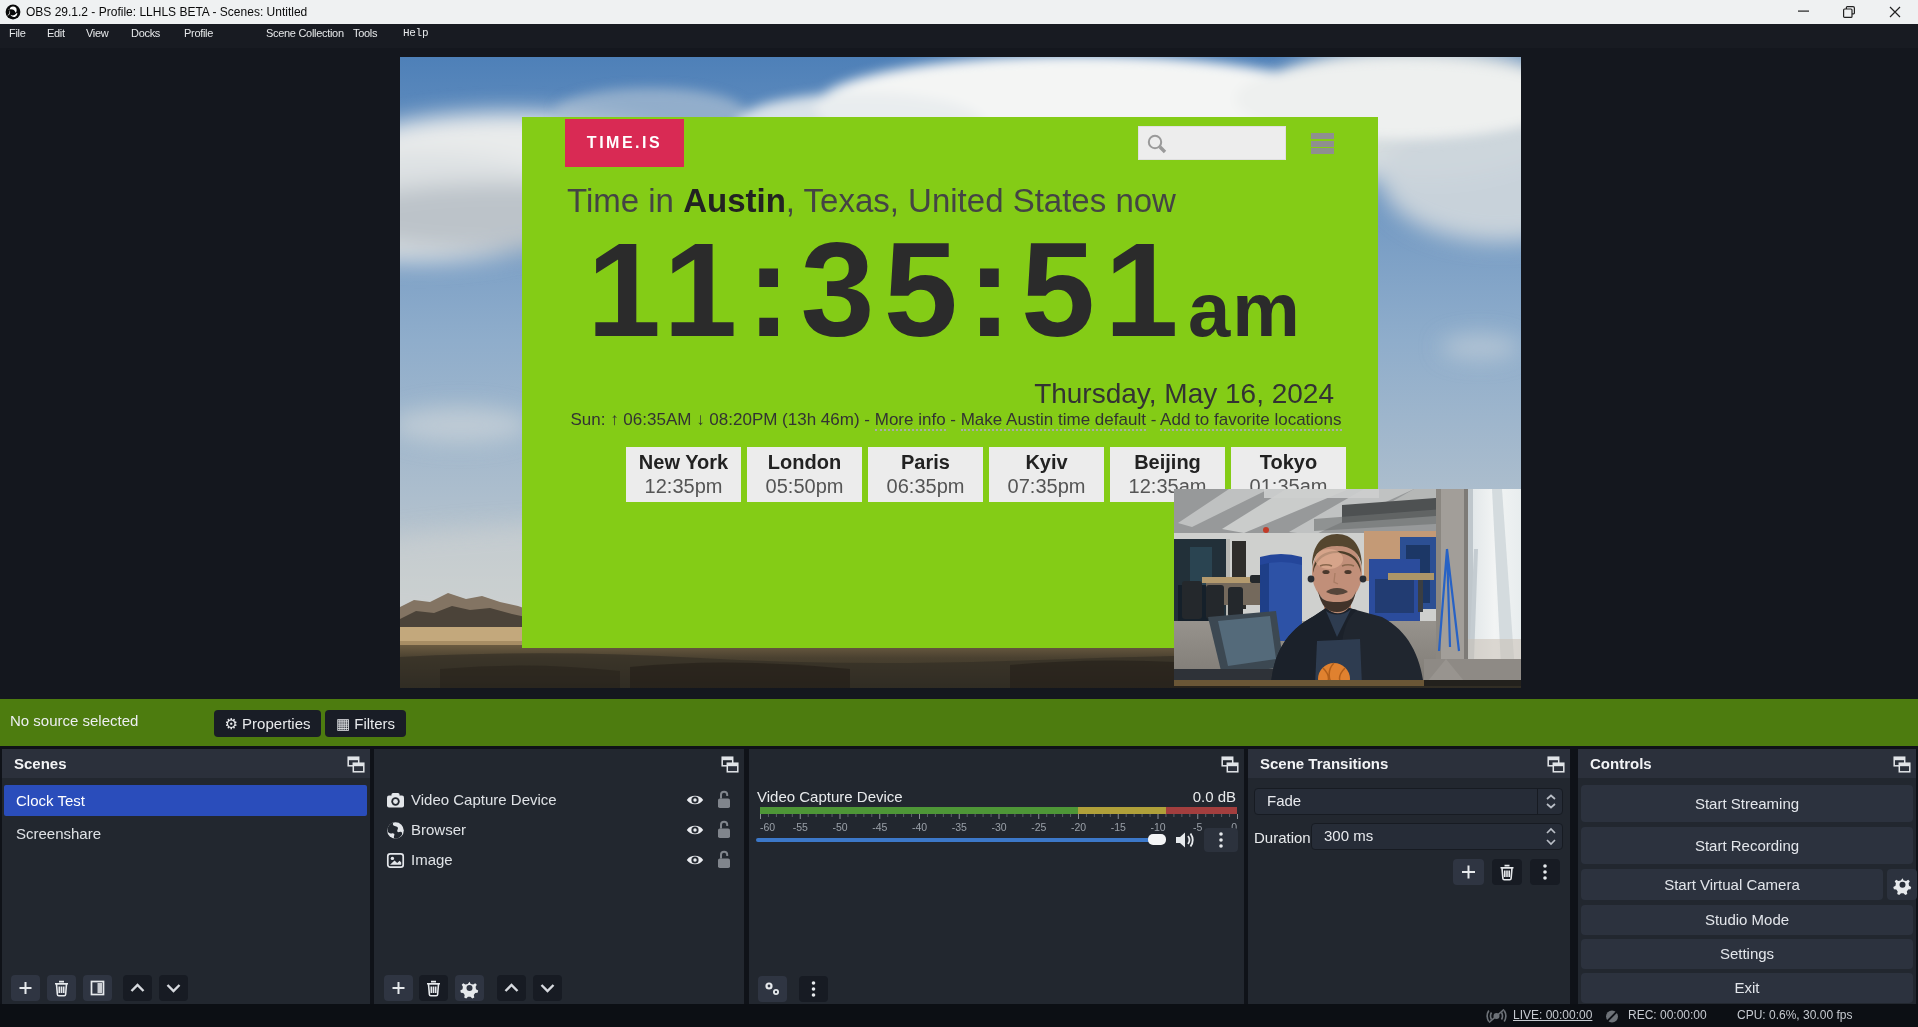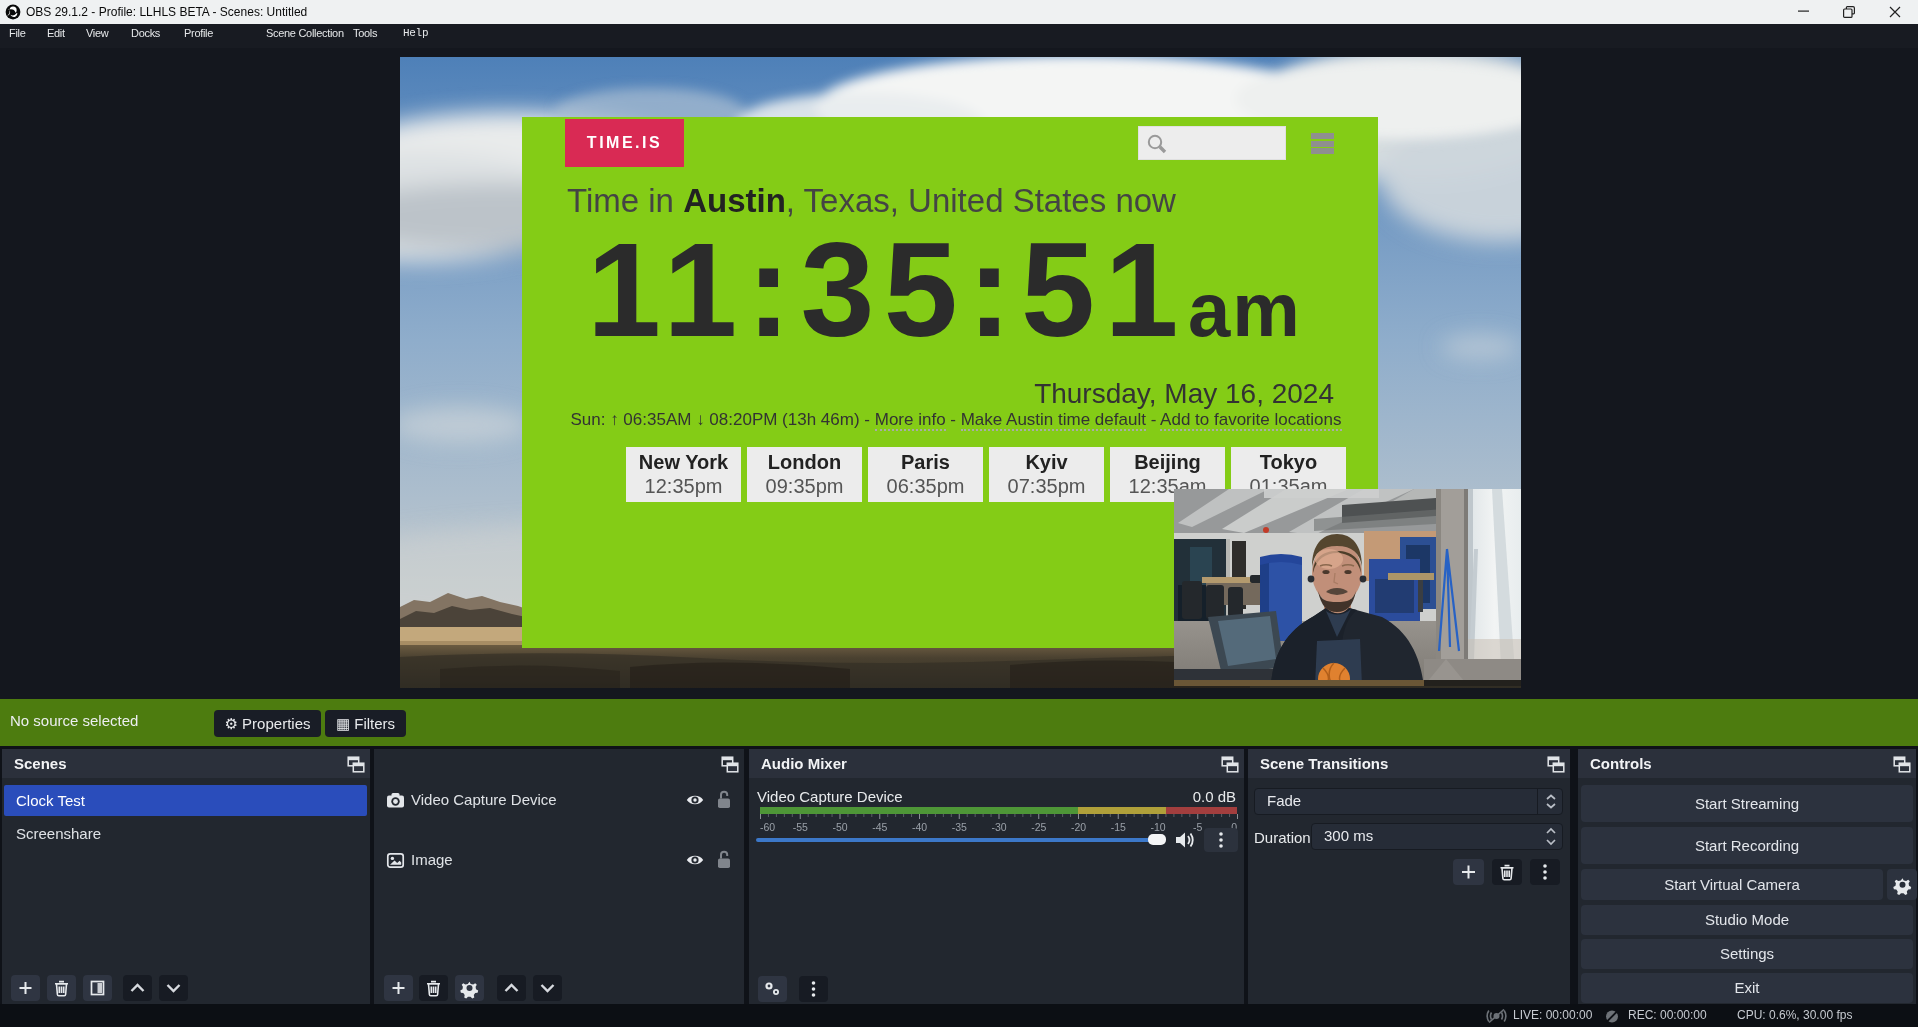--- a/index.html
+++ b/index.html
@@ -141,21 +141,21 @@
       <div class="abs" style="left:45px;top:65px;font-size:33px;color:#444444;white-space:nowrap;">Time in <b style="color:#222;">Austin</b>, Texas, United States now</div>
       <div class="abs" style="left:65px;top:107px;font-size:133px;font-weight:bold;color:#2b2b2b;letter-spacing:9.5px;line-height:1;">11:35:51<span style="font-size:76px;letter-spacing:2px;">am</span></div>
       <div class="abs" style="right:44px;top:261px;font-size:28px;color:#333;">Thursday, May 16, 2024</div>
       <div class="abs" style="left:12px;right:0;top:293px;font-size:17px;color:#333;text-align:center;white-space:nowrap;">Sun: ↑ 06:35AM ↓ 08:20PM (13h 46m) - <span class="lk">More info</span> - <span class="lk">Make Austin time default</span> - <span class="lk">Add to favorite locations</span></div>
       <div class="city" style="left:104px;">
           <b>New York</b>
           <span>12:35pm</span>
         </div>
       <div class="city" style="left:225px;">
           <b>London</b>
-          <span>09:35pm</span>
+          <span>05:50pm</span>
         </div>
       <div class="city" style="left:346px;">
           <b>Paris</b>
           <span>06:35pm</span>
         </div>
       <div class="city" style="left:467px;">
           <b>Kyiv</b>
           <span>07:35pm</span>
         </div>
       <div class="city" style="left:588px;">
@@ -312,20 +312,36 @@
       <svg class="abs eye" style="left:312px;top:6px" width="18" height="18" viewBox="0 0 18 18">
           <path d="M0.8 9 C4.5 3.4 13.5 3.4 17.2 9 C13.5 14.6 4.5 14.6 0.8 9 Z" fill="#e8eaee"></path>
           <circle cx="9" cy="9" r="3.6" fill="#22272f"></circle>
           <circle cx="9" cy="9" r="1.7" fill="#e8eaee"></circle>
         </svg>
       <svg class="abs" style="left:342px;top:4px" width="16" height="21" viewBox="0 0 16 21">
           <rect x="2" y="9.5" width="12" height="9.5" rx="1.8" fill="#80858c"></rect>
           <path d="M5 9.5 V5.8 a3.1 3.1 0 0 1 6.2 0 V7" fill="none" stroke="#80858c" stroke-width="2"></path>
         </svg>
     </div>
+    <div class="srow" style="top:66px;">
+      <svg class="abs" style="left:12px;top:6px" width="19" height="19" viewBox="0 0 19 19">
+          <circle cx="9.5" cy="9.5" r="8.3" fill="#e3e6ea"></circle>
+          <path d="M7.5 1.6 C6 3.5 7.5 5 9.5 5.2 C12 5.5 12.5 7 11.5 8.8 C10.5 10.5 12 11.5 13.5 11 C15.5 10.4 16.5 11.5 16 13.5 C14.8 16 12 17.8 9.5 17.8 C7.8 17.8 7.5 16 8.2 14.5 C9 13 7.5 12 5.8 12.4 C3.8 12.8 2.2 12 1.6 10 C1.2 7 2.5 4 5 2.4 C5.8 1.9 6.8 1.6 7.5 1.6 Z" fill="#22272f"></path>
+        </svg>
+      <span class="abs" style="left:37px;top:6px;">Browser</span>
+      <svg class="abs eye" style="left:312px;top:6px" width="18" height="18" viewBox="0 0 18 18">
+          <path d="M0.8 9 C4.5 3.4 13.5 3.4 17.2 9 C13.5 14.6 4.5 14.6 0.8 9 Z" fill="#e8eaee"></path>
+          <circle cx="9" cy="9" r="3.6" fill="#22272f"></circle>
+          <circle cx="9" cy="9" r="1.7" fill="#e8eaee"></circle>
+        </svg>
+      <svg class="abs" style="left:342px;top:4px" width="16" height="21" viewBox="0 0 16 21">
+          <rect x="2" y="9.5" width="12" height="9.5" rx="1.8" fill="#80858c"></rect>
+          <path d="M5 9.5 V5.8 a3.1 3.1 0 0 1 6.2 0 V7" fill="none" stroke="#80858c" stroke-width="2"></path>
+        </svg>
+    </div>
     <div class="srow" style="top:96px;">
       <svg class="abs" style="left:12px;top:6px" width="19" height="19" viewBox="0 0 19 19">
           <rect x="1.8" y="2.8" width="15.4" height="13.4" rx="2.4" fill="none" stroke="#e3e6ea" stroke-width="1.7"></rect>
           <circle cx="6.4" cy="7.4" r="1.7" fill="#e3e6ea"></circle>
           <path d="M4 13.8 L8.5 9.5 L11.2 12 L13.6 9.8 L15.2 11.4 V13.8 Z" fill="#e3e6ea"></path>
         </svg>
       <span class="abs" style="left:37px;top:6px;">Image</span>
       <svg class="abs eye" style="left:312px;top:6px" width="18" height="18" viewBox="0 0 18 18">
           <path d="M0.8 9 C4.5 3.4 13.5 3.4 17.2 9 C13.5 14.6 4.5 14.6 0.8 9 Z" fill="#e8eaee"></path>
           <circle cx="9" cy="9" r="3.6" fill="#22272f"></circle>
@@ -352,21 +368,20 @@
         <circle cx="14.5" cy="13" r="3" fill="#2f3542"></circle>
       </svg>
     <svg class="abs" style="left:123px;top:226px;" width="29" height="26" viewBox="0 0 29 26">
         <path d="M8.5 16 L14.5 10 L20.5 16" stroke="#d7dadf" stroke-width="2.4" fill="none"></path>
       </svg>
     <svg class="abs" style="left:159px;top:226px;" width="29" height="26" viewBox="0 0 29 26">
         <path d="M8.5 10 L14.5 16 L20.5 10" stroke="#d7dadf" stroke-width="2.4" fill="none"></path>
       </svg>
   </div>
   <div class="dock" id="d-mixer" style="left:749px;width:495px;">
-    <div class="dtitle"><span>Audio Mixer</span></div>
     <svg class="pop" style="right:5px;" width="18" height="18" viewBox="0 0 18 18">
         <rect x="1.2" y="2.2" width="10.5" height="8.6" fill="none" stroke="#e2e5e9" stroke-width="1.5"></rect>
         <rect x="1.2" y="2.2" width="10.5" height="3" fill="#e2e5e9"></rect>
         <rect x="6.3" y="8.2" width="10.5" height="8.6" fill="#2b303b" stroke="#e2e5e9" stroke-width="1.5"></rect>
         <rect x="6.3" y="8.2" width="10.5" height="3" fill="#e2e5e9"></rect>
       </svg>
     <div class="abs" style="left:8px;top:39px;font-size:15px;color:#e8eaec;">Video Capture Device</div>
     <div class="abs" style="right:8px;top:39px;font-size:15px;color:#e8eaec;">0.0 dB</div>
     <div class="abs" style="left:11px;top:58px;width:318px;height:7px;background:#4e9637;"></div>
     <div class="abs" style="left:329px;top:58px;width:88px;height:7px;background:#b0a03a;"></div>
@@ -536,20 +551,20 @@
   </div>
 </div>
 <div id="statusbar">
   <svg class="st" style="left:1486px;top:5px" width="21" height="15" viewBox="0 0 21 15">
     <g stroke="#6d7278" stroke-width="1.6" fill="none">
       <path d="M5.5 3.5 Q3.5 7 5.5 10.5 M2.8 1.5 Q-0.5 7 2.8 12.5 M15.5 3.5 Q17.5 7 15.5 10.5 M18.2 1.5 Q21.5 7 18.2 12.5"></path>
       <circle cx="10.5" cy="7" r="2.2" fill="#6d7278"></circle>
       <path d="M3 13.5 L18 0.5"></path>
     </g>
   </svg>
-  <div class="st" style="left:1513px;">LIVE: 00:00:00</div>
+  <div class="st" style="left:1513px;text-decoration:underline;">LIVE: 00:00:00</div>
   <svg class="st" style="left:1604px;top:5px" width="16" height="15" viewBox="0 0 16 15">
     <circle cx="8" cy="7.5" r="6" fill="#6d7278"></circle>
     <path d="M2.5 13 L13.5 2" stroke="#0c0f14" stroke-width="1.8"></path>
   </svg>
   <div class="st" style="left:1628px;">REC: 00:00:00</div>
   <div class="st" style="left:1737px;">CPU: 0.6%, 30.00 fps</div>
 </div>
 
 </body></html>

